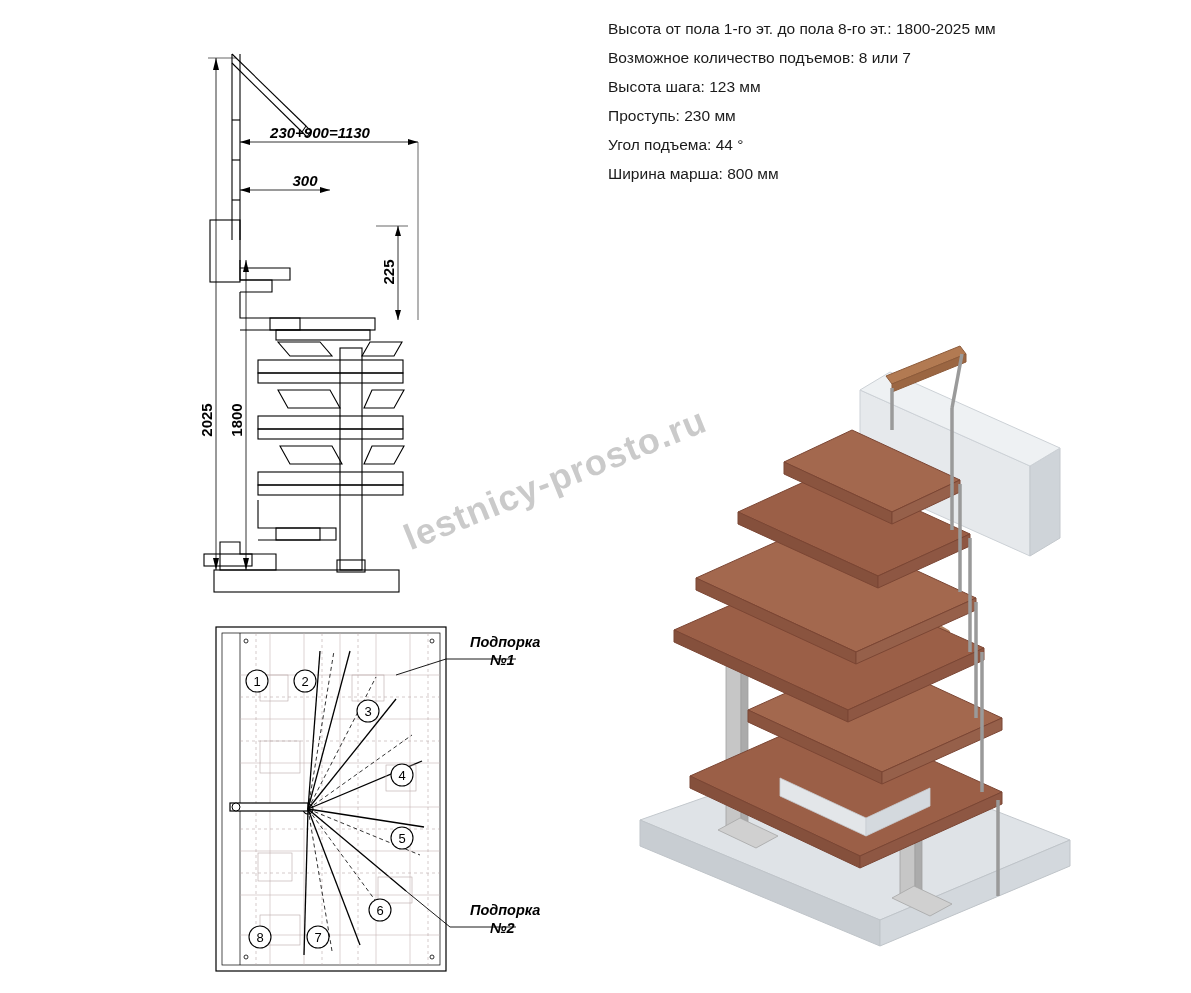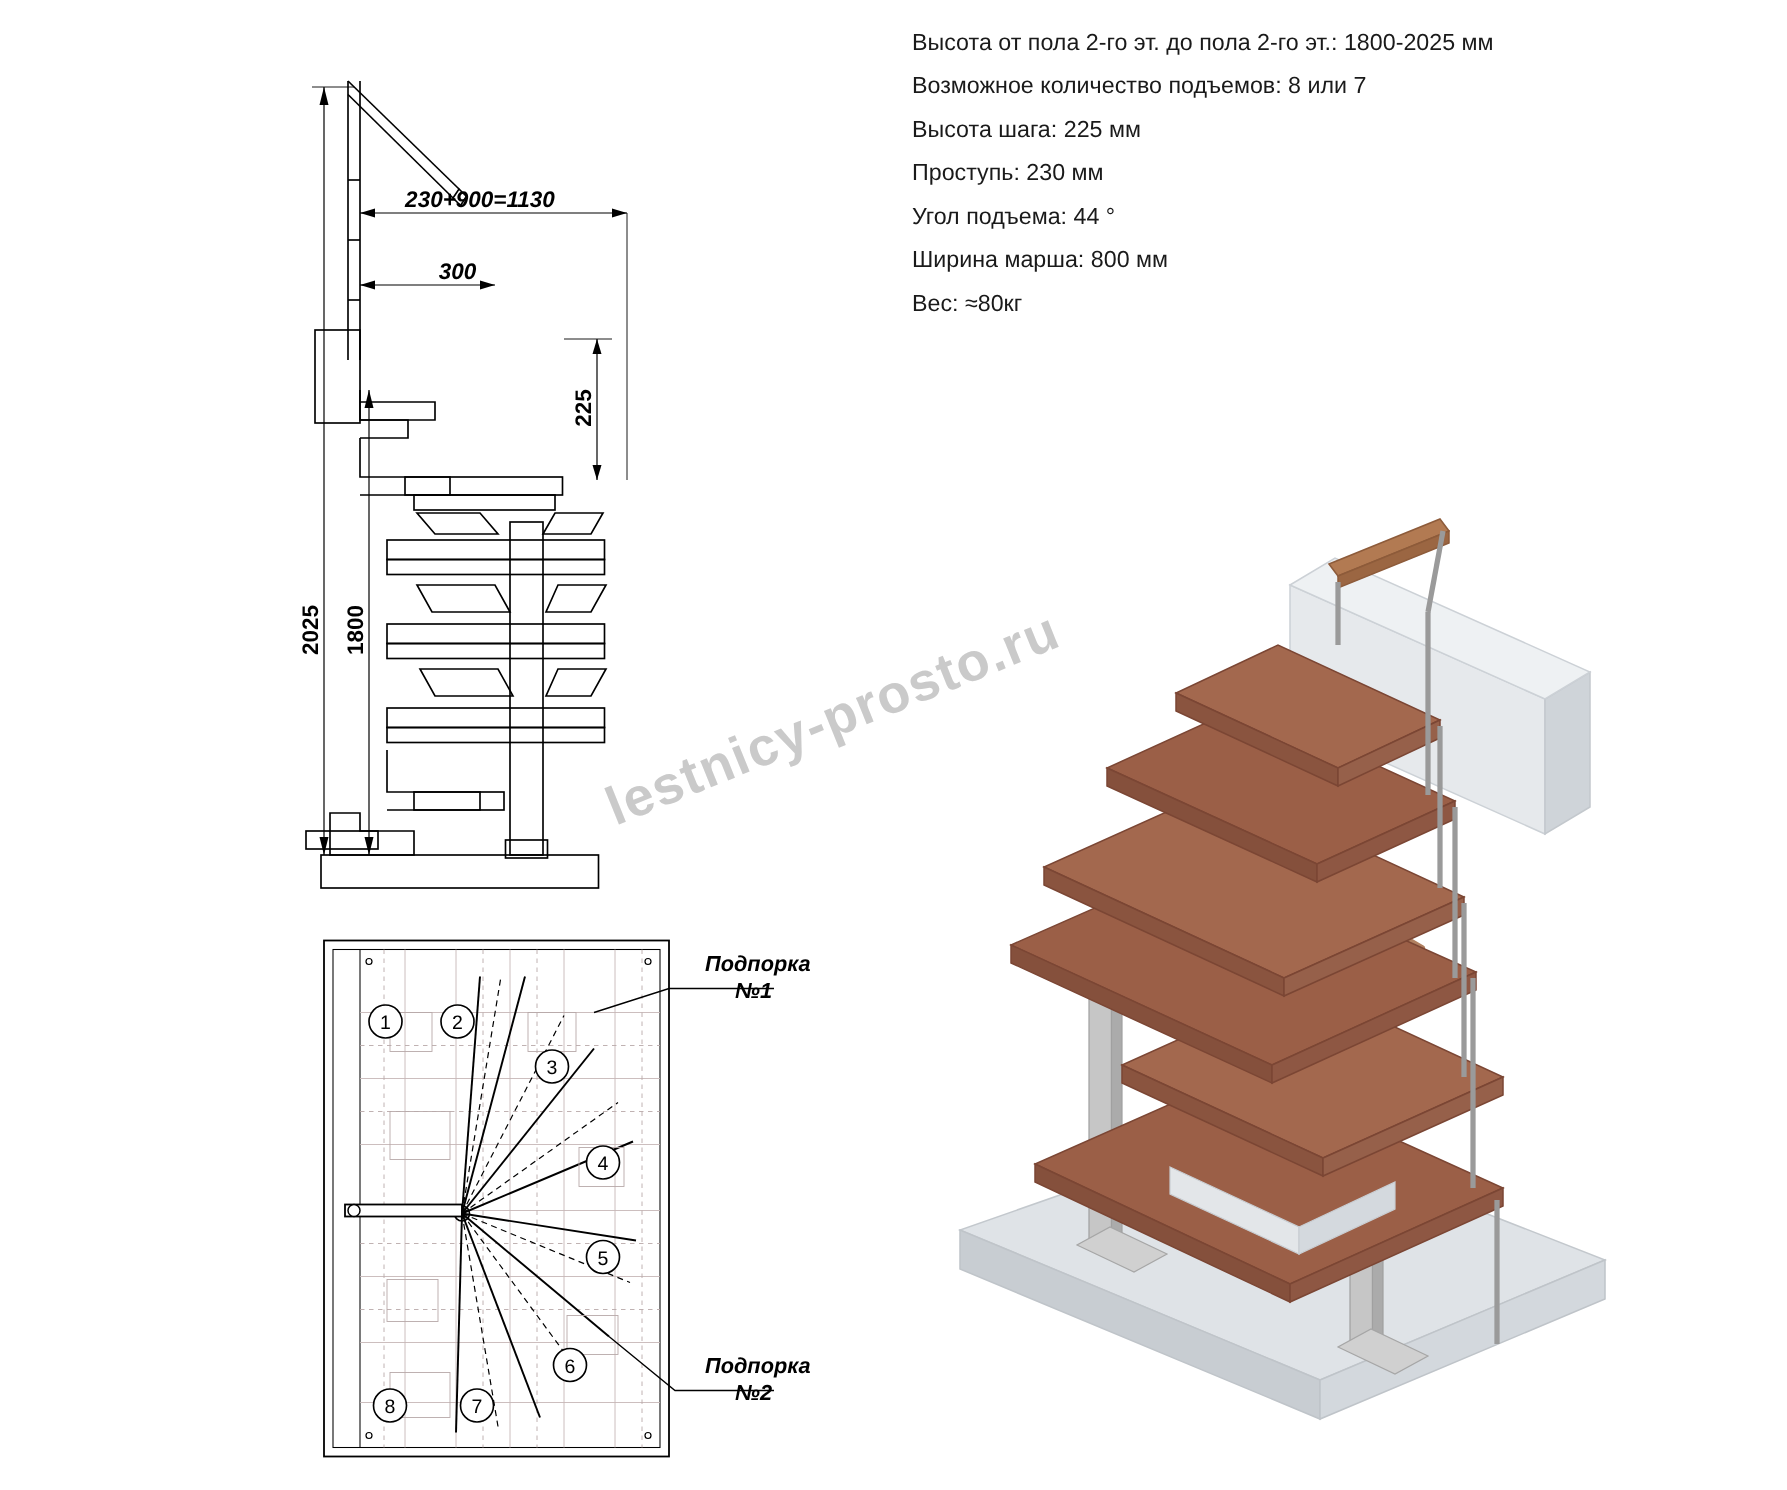--- a/index.html
+++ b/index.html
@@ -65,27 +65,26 @@
 
   
   text { font-family: "Liberation Sans", sans-serif; }
 </style>
 </head>
 <body>
 
 <div class="page">
 
   <div class="spec-list">
-    <div class="spec-row">Высота от пола 2-го эт. до пола 2-го эт.: 1800-2025 мм</div>
+    <div class="spec-row">Высота от пола 1-го эт. до пола 8-го эт.: 1800-2025 мм</div>
     <div class="spec-row">Возможное количество подъемов: 8 или 7</div>
-    <div class="spec-row">Высота шага: 225 мм</div>
+    <div class="spec-row">Высота шага: 123 мм</div>
     <div class="spec-row">Проступь: 230 мм</div>
     <div class="spec-row">Угол подъема: 44 °</div>
     <div class="spec-row">Ширина марша: 800 мм</div>
-    <div class="spec-row">Вес: ≈80кг</div>
   </div>
 
   <svg id="side-elevation" class="draw" width="420" height="580" viewBox="0 0 420 580">
     <g fill="none" stroke="#000" stroke-width="1.1">
 
       <rect x="34" y="540" width="185" height="22"></rect>
 
       <rect x="160" y="318" width="22" height="222"></rect>
       <rect x="157" y="530" width="28" height="12"></rect>
 

